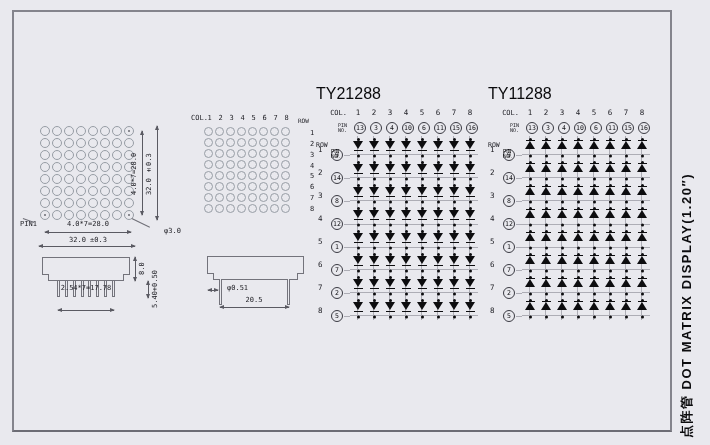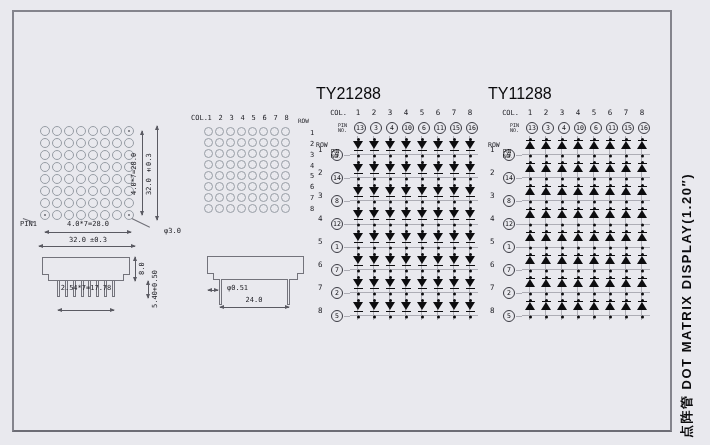--- a/index.html
+++ b/index.html
@@ -271,21 +271,21 @@
     </div>
 
   <div class="body-rect" style="left:207px;top:256px;width:97px;height:24px">
     <i class="notch nl"></i>
     <i class="notch nr"></i>
   </div>
   <i class="pin pin-abs" style="left:219px;top:279px"></i>
   <i class="pin pin-abs" style="left:287px;top:279px"></i>
   <div class="tlabel" style="left:227px;top:284px">φ0.51</div>
   <div class="dim-h" style="left:208px;top:290px;width:10px"></div>
-  <div class="hlabel" style="left:230px;top:296px;width:48px">24.0</div>
+  <div class="hlabel" style="left:230px;top:296px;width:48px">20.5</div>
   <div class="dim-h" style="left:220px;top:307px;width:69px"></div>
 
   <div class="schem" style="left:314px;top:85px">
       <div class="schem-title">TY21288</div>
       <div class="schem-wrap">
         <div class="schem-grid">
           <div class="sg-corner col-lab">COL.</div>
           <div class="sg-colnum">1</div>
           <div class="sg-colnum">2</div>
           <div class="sg-colnum">3</div>

